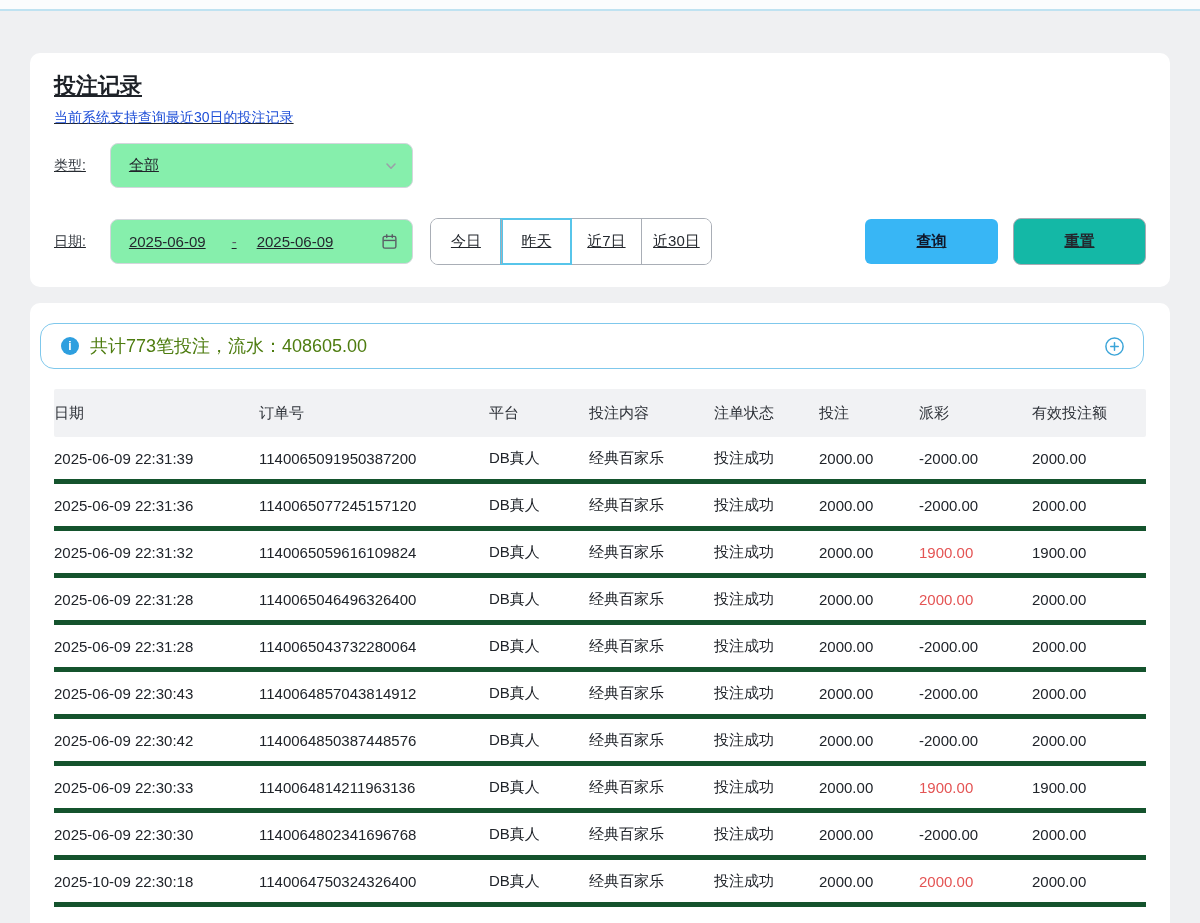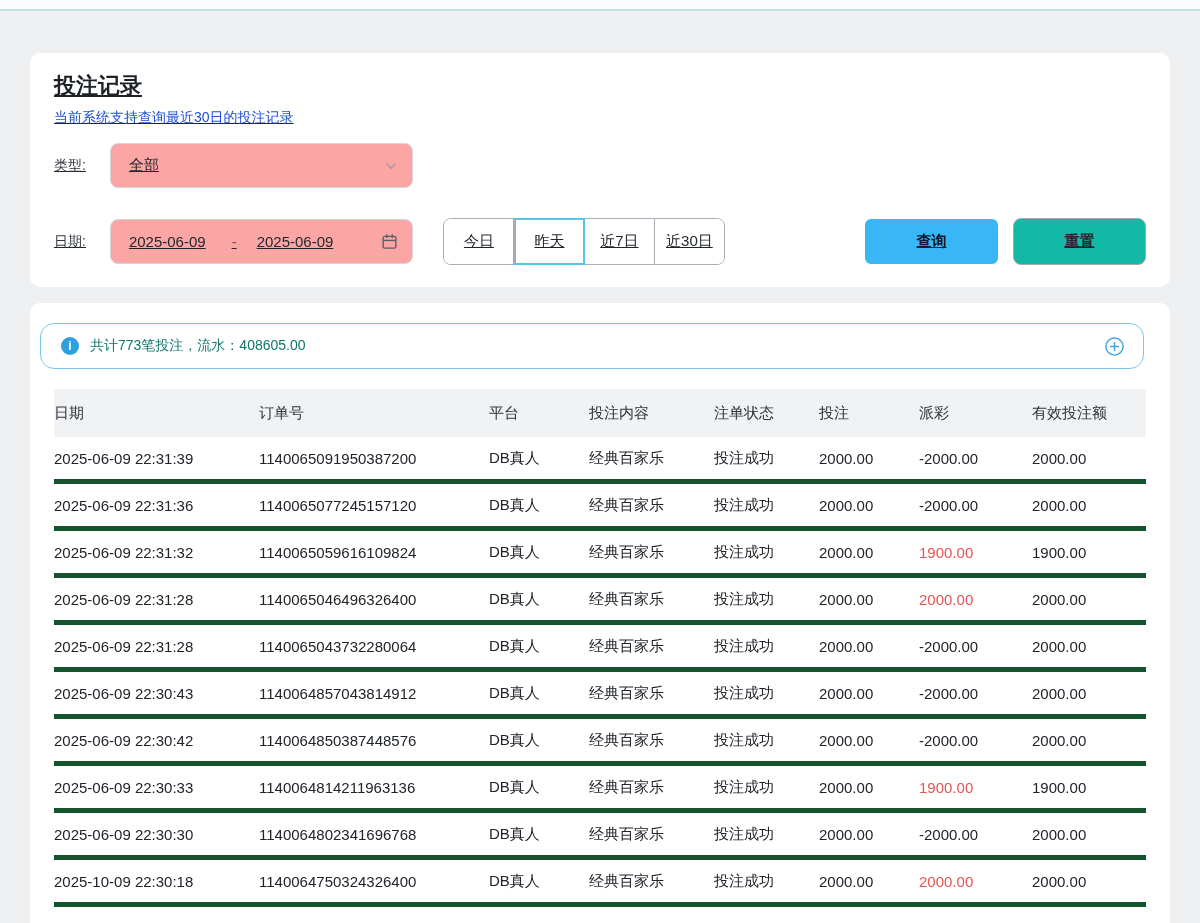--- a/index.html
+++ b/index.html
@@ -18,29 +18,29 @@
   .page-title { font-size:22px; font-weight:bold; color:#1d2127; line-height:26px; }
   .page-subtitle { font-size:14px; color:#1d4ed8; margin-top:9px; line-height:19px; }
 
   .filter-row { display:flex; align-items:center; }
   .row-type { margin-top:16px; }
   .row-date { margin-top:30px; }
   .field-label { font-size:14px; color:#33383f; margin-right:24px; white-space:nowrap; }
 
   .select-box, .date-box {
     width:303px; height:45px; border:1px solid #d3d6dc; border-radius:8px;
-    background:#fca5a5; display:flex; align-items:center;
+    background:#86efac; display:flex; align-items:center;
     padding:0 14px 0 18px; font-size:15px; color:#24282e; cursor:pointer;
   }
   .select-box .chev { margin-left:auto; display:flex; align-items:center; }
   .date-box .sep { margin:0 20px 0 26px; color:#5a5f66; }
   .date-box .cal { margin-left:auto; display:flex; align-items:center; }
 
   .quick-group {
-    display:flex; margin-left:30px; border:1px solid #a9aeb6; border-radius:8px;
+    display:flex; margin-left:17px; border:1px solid #a9aeb6; border-radius:8px;
     overflow:visible; background:#fff; height:47px;
   }
   .quick-seg {
     width:70px; display:flex; align-items:center; justify-content:center;
     font-size:15px; color:#24282e; cursor:pointer; background:#fff;
     border-left:1px solid #a9aeb6; position:relative;
   }
   .quick-seg:first-child { border-left:none; border-radius:7px 0 0 7px; }
   .quick-seg:last-child { border-radius:0 7px 7px 0; }
   .quick-seg.selected { box-shadow:0 0 0 1px #57c5ea, inset 0 0 0 1px #57c5ea; z-index:2; }
@@ -59,21 +59,21 @@
 
   .summary-bar {
     margin:0 26px 0 10px; height:46px; border:1px solid #7fc8ec; border-radius:14px;
     display:flex; align-items:center; padding:0 18px 0 20px; background:#fff;
   }
   .info-icon {
     width:18px; height:18px; border-radius:50%; background:#2e9fdf; color:#fff;
     font-size:12px; font-weight:bold; display:flex; align-items:center; justify-content:center;
     margin-right:11px; flex:none; font-style:normal;
   }
-  .summary-text { font-size:14px; color:#0f766e; }
+  .summary-text { font-size:18px; color:#4d7c0f; }
   .expand-icon { margin-left:auto; display:flex; align-items:center; cursor:pointer; }
 
   .table-wrap { margin:20px 24px 0 24px; }
   .thead {
     display:flex; align-items:center; height:48px; background:#f1f2f4;
     font-size:15px; color:#2e3238; border-radius:2px;
   }
   .trow {
     display:flex; align-items:center; height:47px;
     border-bottom:5px solid #14532d; font-size:15px; color:#20242a; background:#fff;justify-content:center;

